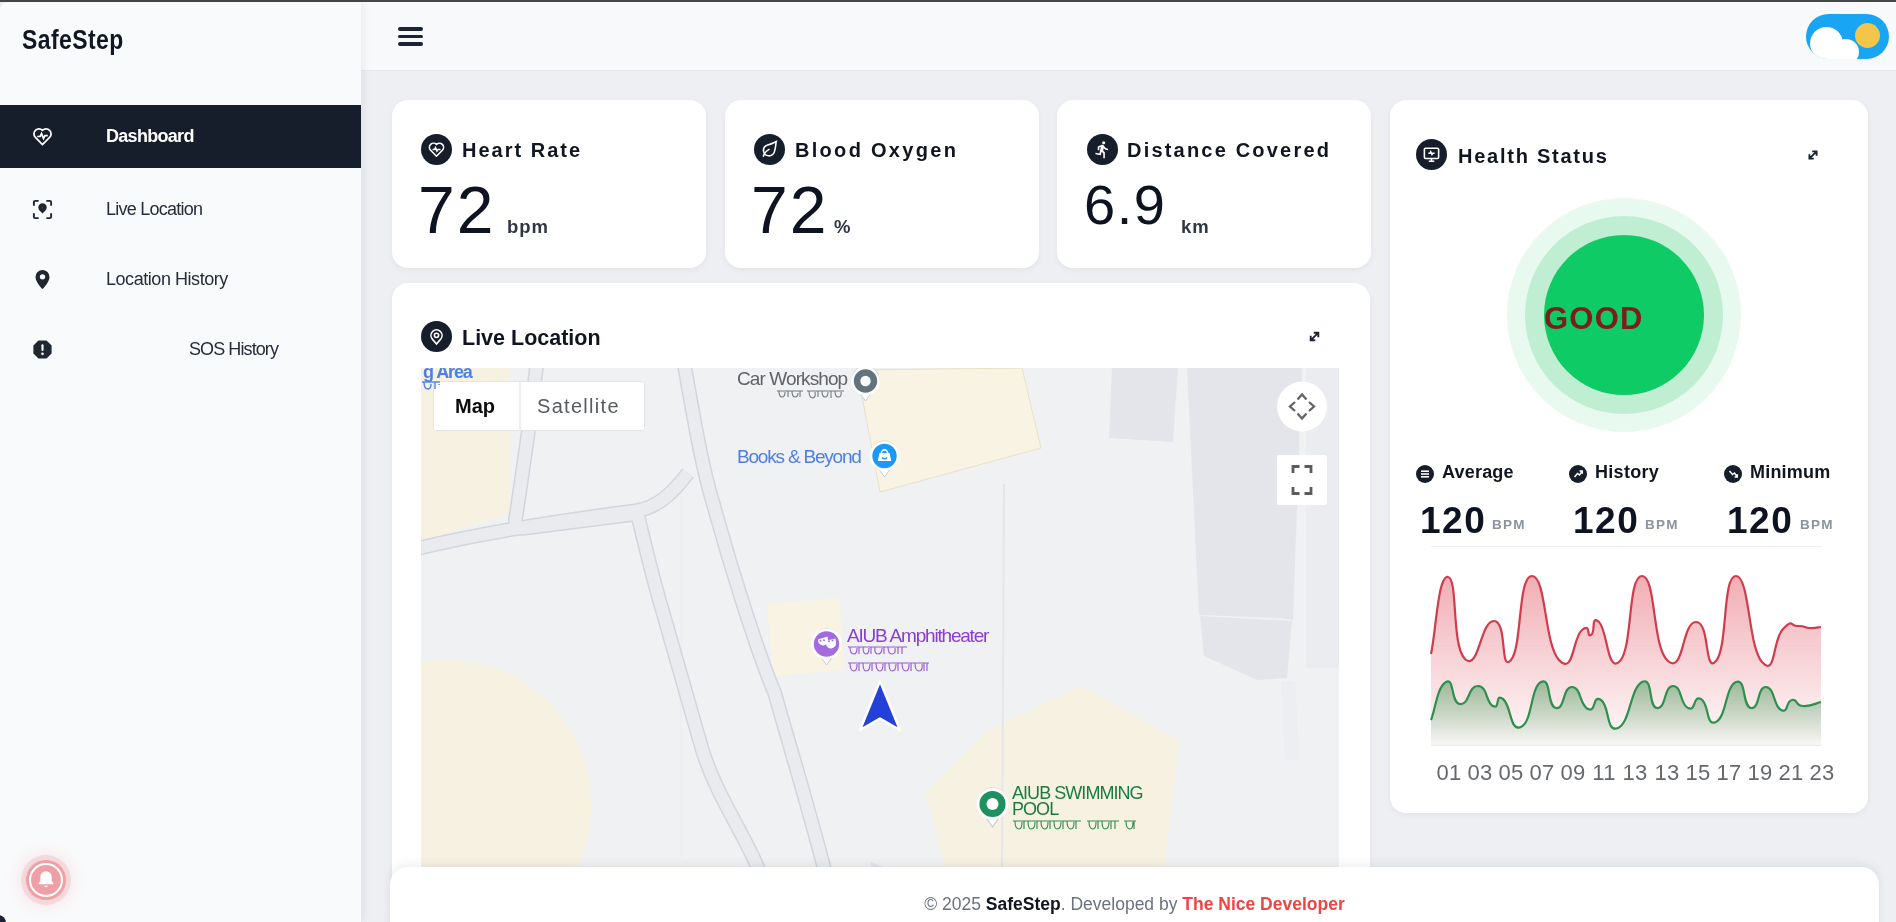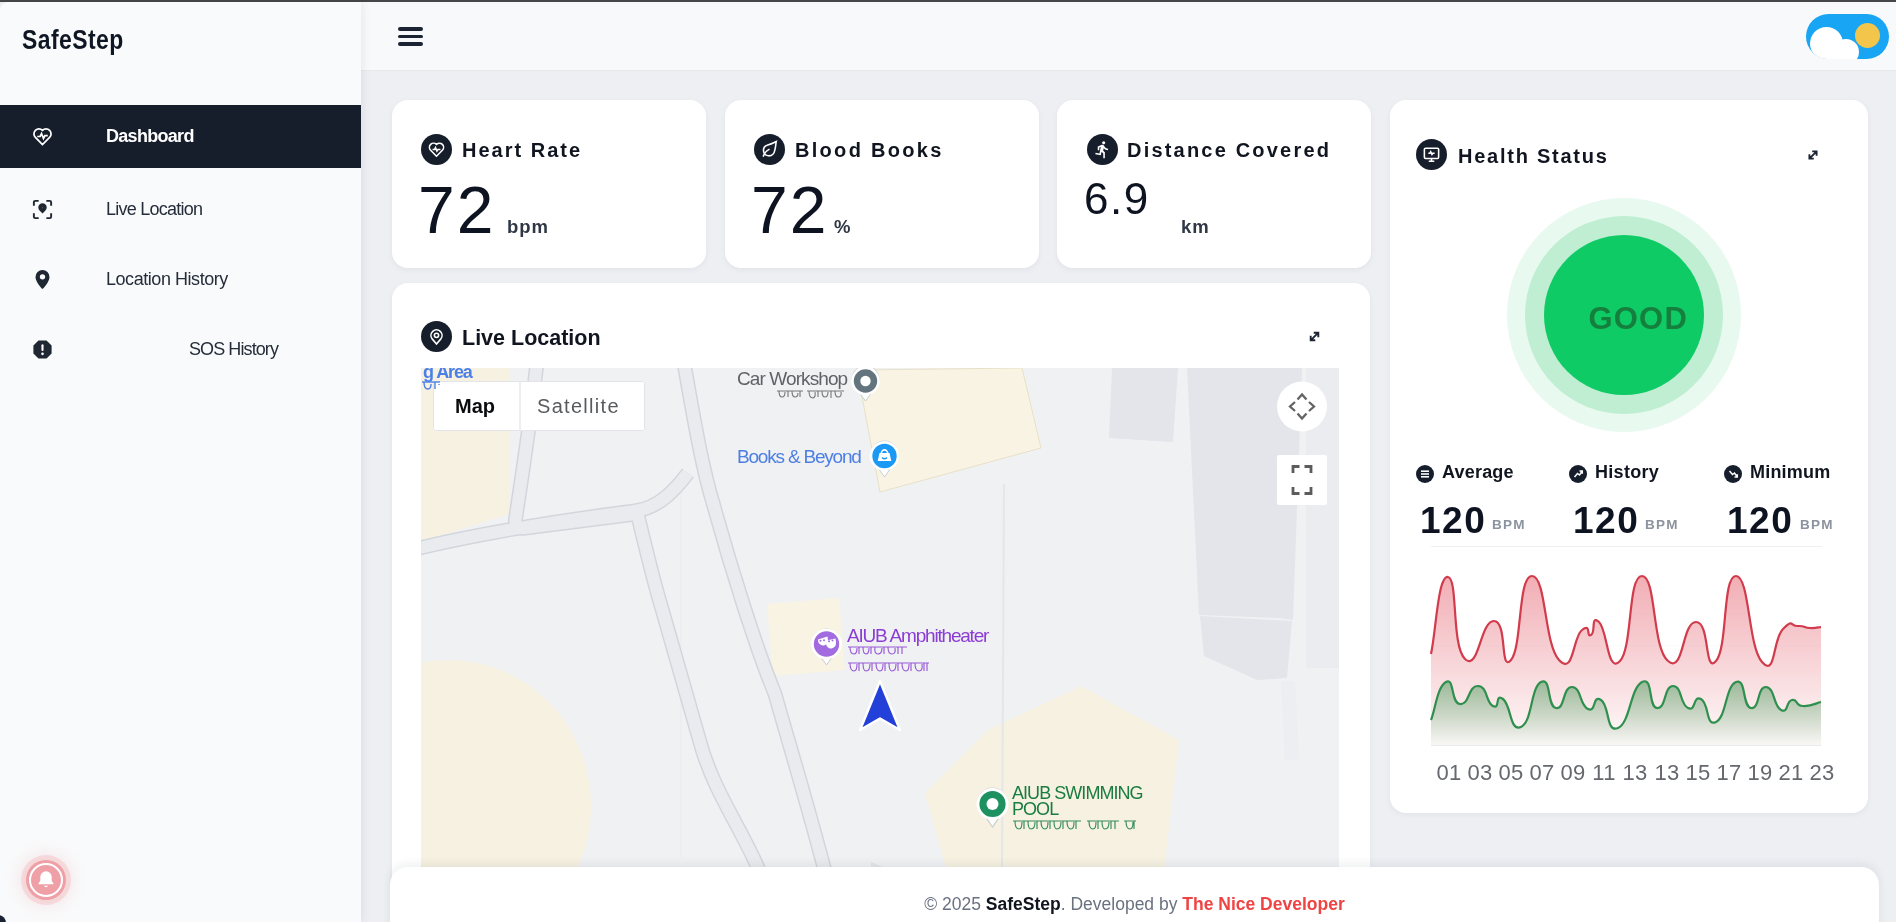--- a/index.html
+++ b/index.html
@@ -91,31 +91,31 @@
 <div class="ctitle" style="left:462px; top:139px; letter-spacing:2px;">Heart Rate</div>
 <div class="bignum" style="left:418px; top:177px; font-size:66px; letter-spacing:2px;">72</div>
 <div class="unit" style="left:507px; top:216px;">bpm</div>
 
 <div class="cicon" style="left:754px; top:134px;">
   <svg width="19" height="19" viewBox="0 0 24 24" fill="none" stroke="#fff" stroke-width="2">
       <path d="M11 20A7 7 0 0 1 9.8 6.2C15.5 5 19 2.5 20.5 2c-.5 1.5-.5 7-2 11.5A7.3 7.3 0 0 1 11 20Z"></path>
       <path d="M4 21c1-3 3-7 8-9.5"></path>
     </svg>
 </div>
-<div class="ctitle" style="left:795px; top:139px; letter-spacing:2.3px;">Blood Books</div>
+<div class="ctitle" style="left:795px; top:139px; letter-spacing:2.3px;">Blood Oxygen</div>
 <div class="bignum" style="left:751px; top:177px; font-size:66px; letter-spacing:2px;">72</div>
 <div class="unit" style="left:834px; top:216px;">%</div>
 
 <div class="cicon" style="left:1087px; top:134px;">
   <svg width="19" height="19" viewBox="0 0 24 24" fill="#fff">
       <path d="M13.49 5.48c1.1 0 2-.9 2-2s-.9-2-2-2-2 .9-2 2 .9 2 2 2zm-3.6 13.9l1-4.4 2.1 2v6h2v-7.5l-2.1-2 .6-3c1.3 1.5 3.3 2.5 5.5 2.5v-2c-1.9 0-3.5-1-4.3-2.4l-1-1.6c-.4-.6-1-1-1.7-1-.3 0-.5.1-.8.1l-5.2 2.2v4.7h2v-3.4l1.8-.7-1.6 8.1-4.9-1-.4 2 7 1.4z"></path>
     </svg>
 </div>
 <div class="ctitle" style="left:1127px; top:139px; letter-spacing:2.2px;">Distance Covered</div>
-<div class="bignum" style="left:1084px; top:177px; font-size:44px; letter-spacing:1.5px;">6.9</div>
+<div class="bignum" style="left:1084px; top:177px; font-size:56px; letter-spacing:1.5px;">6.9</div>
 <div class="unit" style="left:1181px; top:216px;">km</div>
 
 <div class="card" style="left:392px; top:283px; width:978px; height:639px;"></div>
 <div class="cicon" style="left:421px; top:321px;">
   <svg width="19" height="19" viewBox="0 0 24 24" fill="none" stroke="#fff" stroke-width="2">
       <path d="M12 21.5 6.5 15a7 7 0 1 1 11 0Z"></path>
       <circle cx="12" cy="10.5" r="2.7"></circle>
     </svg>
 </div>
 <div class="abs" style="left:462px; top:326px; font-size:21.5px; font-weight:700; letter-spacing:0px; color:#10151f;">Live Location</div>
@@ -253,21 +253,21 @@
     </svg>
 </div>
 <div class="ctitle" style="left:1458px; top:145px; letter-spacing:1.75px;">Health Status</div>
 <svg class="abs" style="left:1804px; top:146px;" width="18" height="18" viewBox="0 0 24 24" fill="none" stroke="#1c2434" stroke-width="2.5">
     <path d="M7.5,16.5 L16.5,7.5 M11,7.2 H16.8 V13 M13,16.8 H7.2 V11"></path>
   </svg>
 
 <div class="abs" style="left:1507px; top:198px; width:234px; height:234px; border-radius:50%; background:#e8f9ef;"></div>
 <div class="abs" style="left:1525px; top:216px; width:198px; height:198px; border-radius:50%; background:#bfeed3;"></div>
 <div class="abs" style="left:1544px; top:235px; width:160px; height:160px; border-radius:50%; background:#0fcb66;"></div>
-<div class="abs" style="left:1544px; top:301px; width:144px; text-align:right; font-size:31px; font-weight:700; color:#15803d; letter-spacing:1.2px;">GOOD</div>
+<div class="abs" style="left:1544px; top:301px; width:144px; text-align:left; font-size:31px; font-weight:700; color:#7f1d1d; letter-spacing:1.2px;">GOOD</div>
 
 <div class="abs" style="left:1416px; top:465px; width:18px; height:18px; border-radius:50%; background:#161d2b;">
   <svg width="18" height="18" viewBox="0 0 18 18">
       <g stroke="#fff" stroke-width="1.6">
         <line x1="5" y1="6.2" x2="13" y2="6.2"></line>
         <line x1="5" y1="9" x2="13" y2="9"></line>
         <line x1="5" y1="11.8" x2="13" y2="11.8"></line>
       </g>
     </svg>
 </div>

